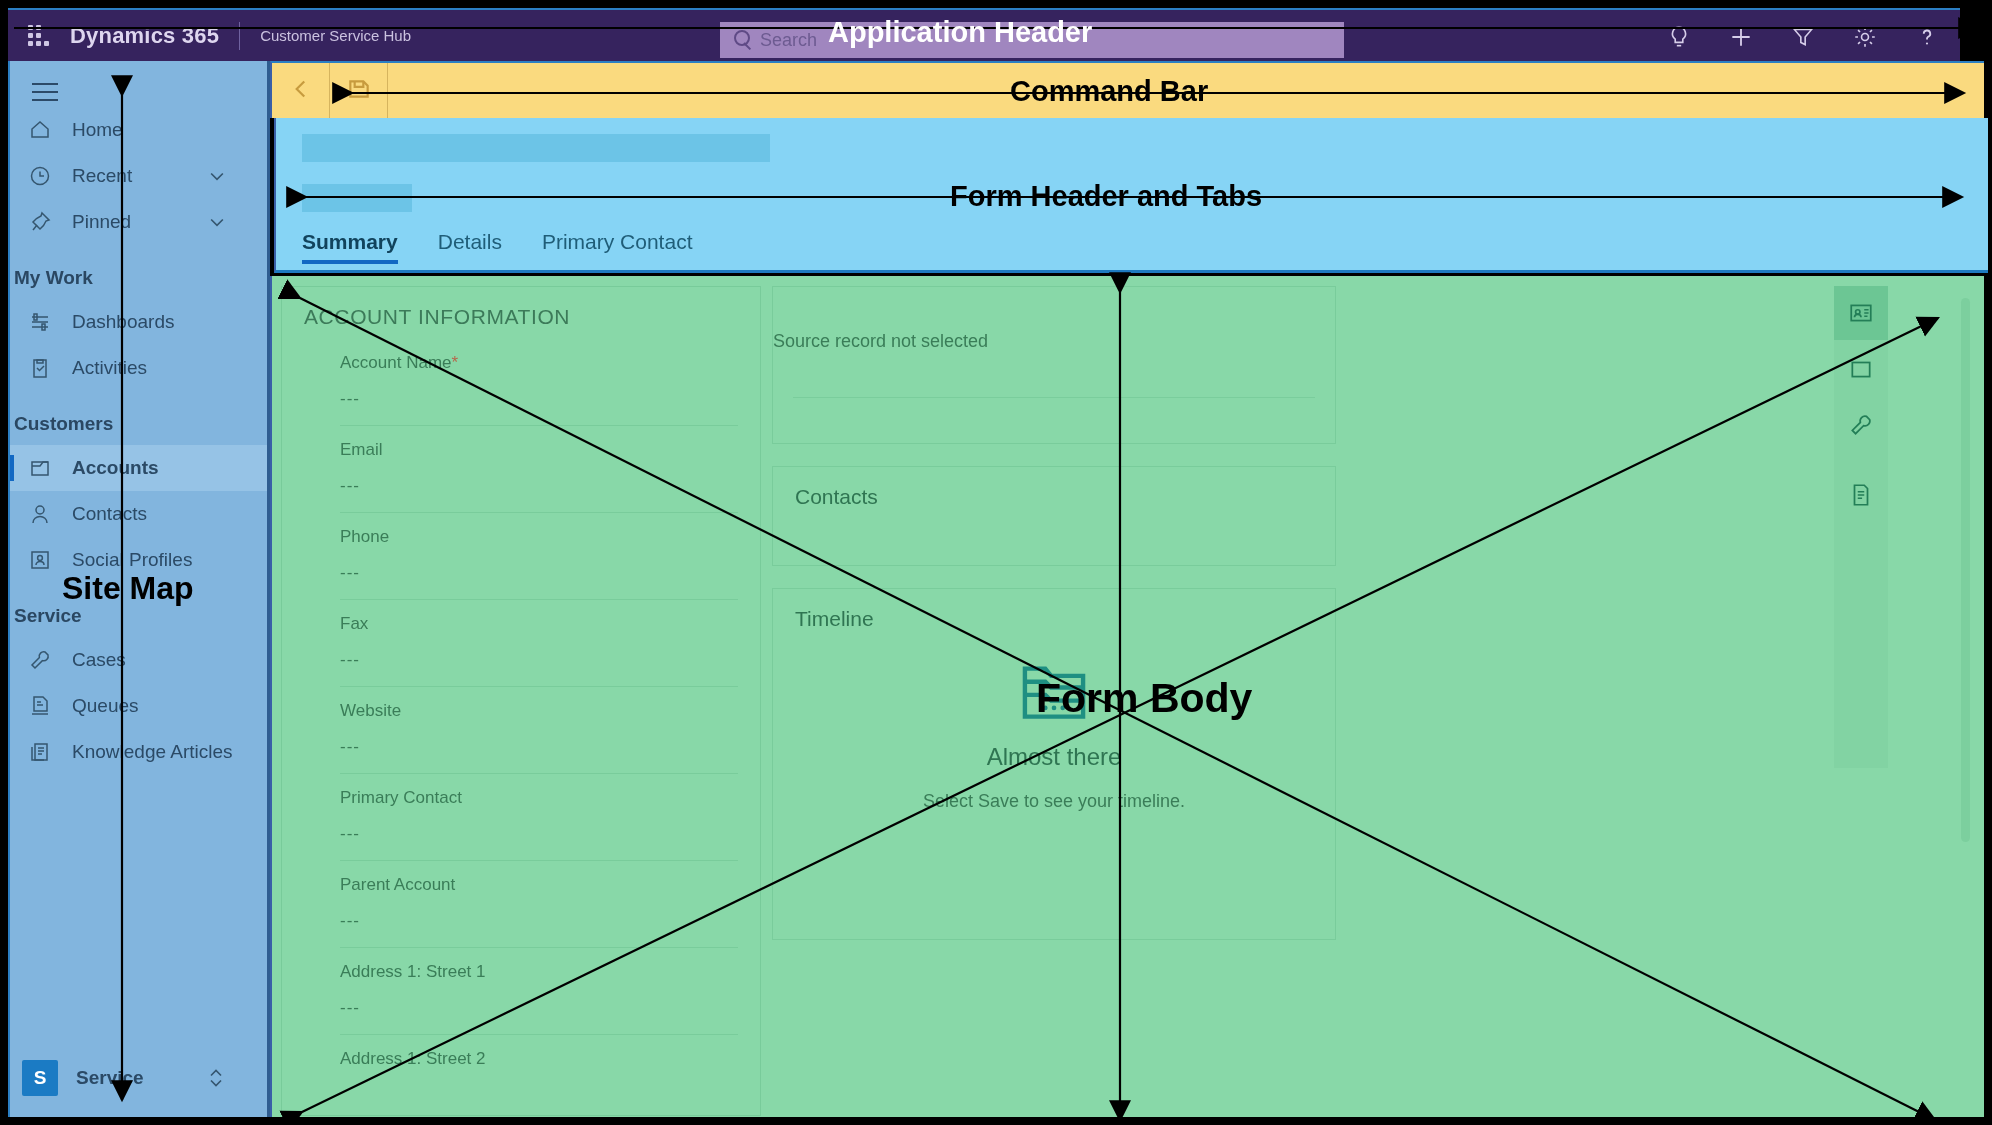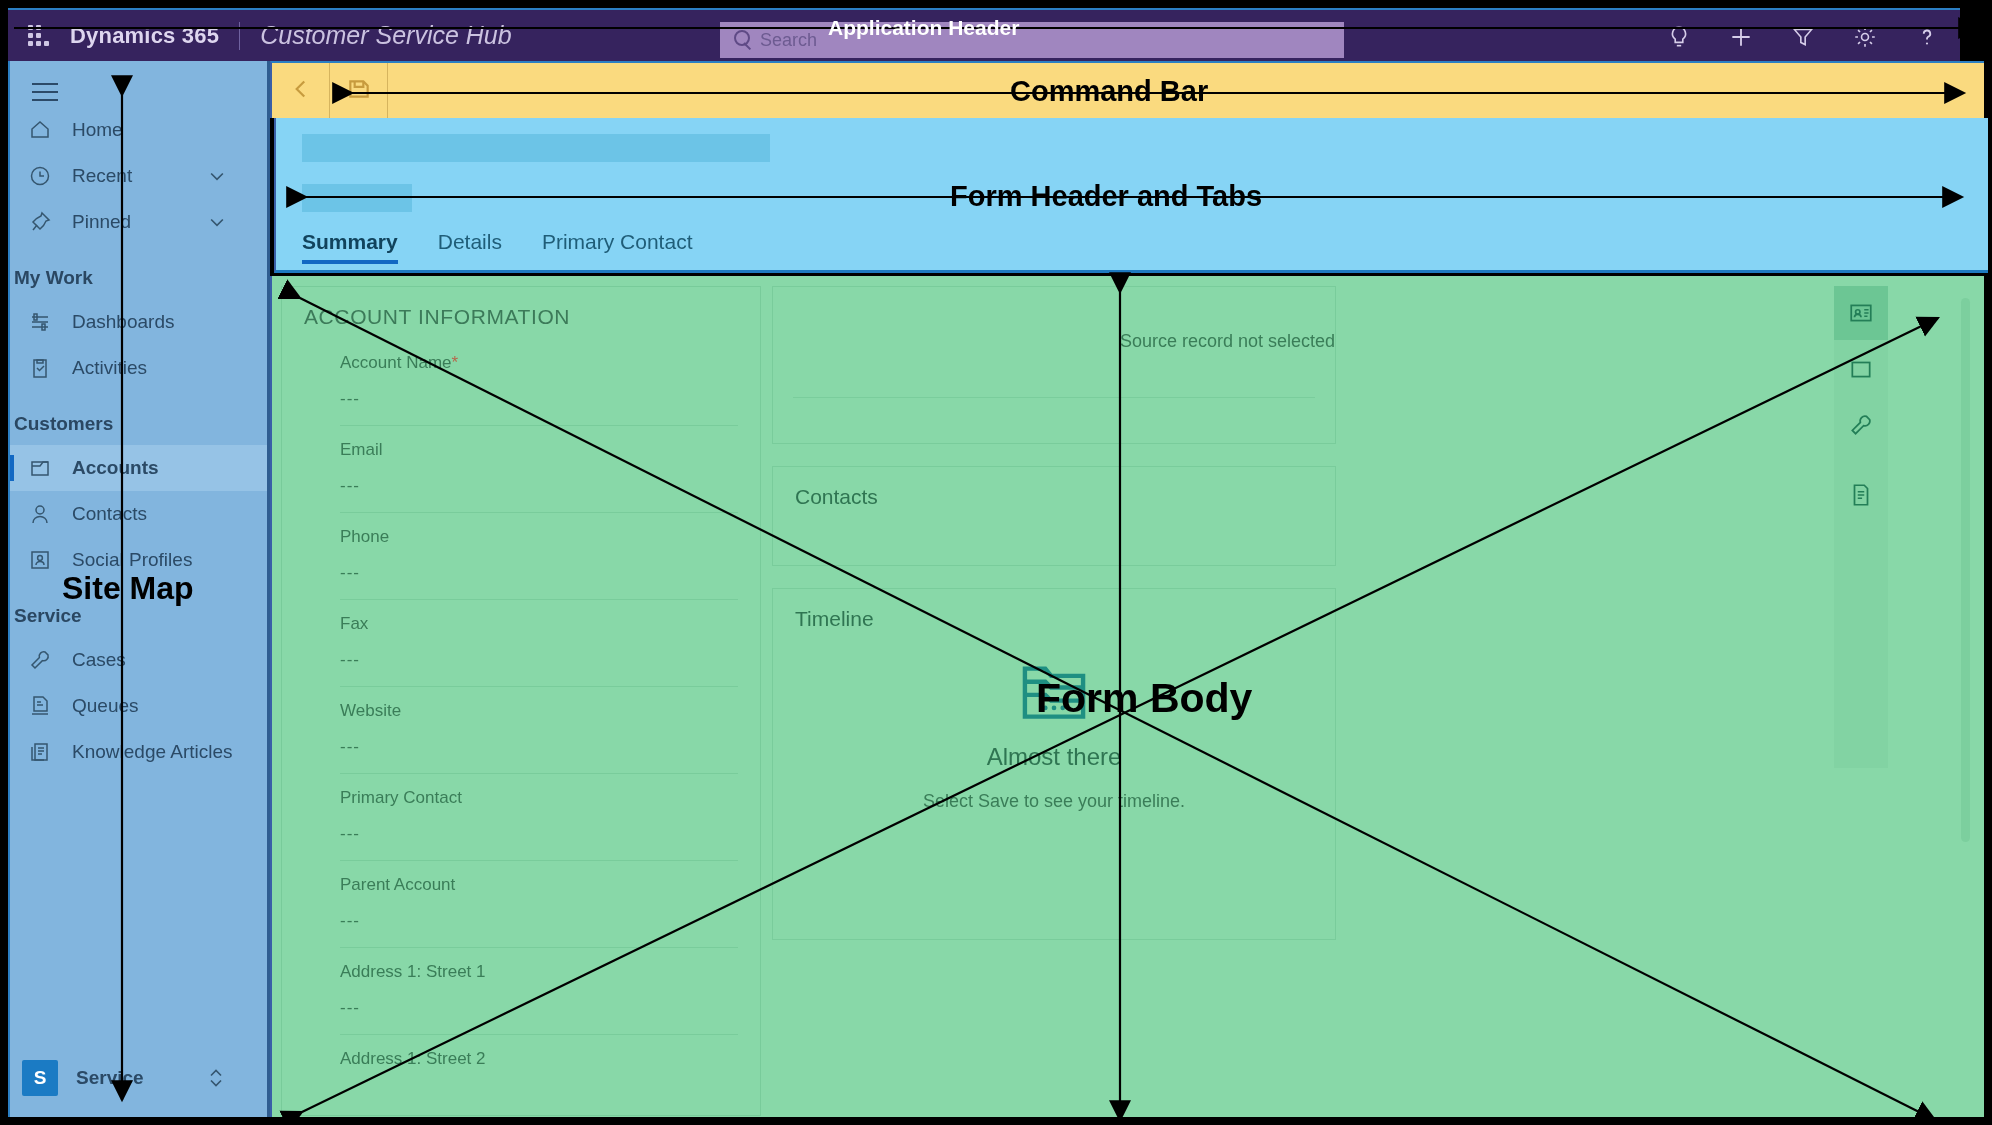--- a/index.html
+++ b/index.html
@@ -30,21 +30,21 @@
     grid-template-rows: repeat(3, 6px); gap: 2px;
     justify-content: center;
   }
   .waffle i { width: 5px; height: 5px; background: #cfc6e4; border-radius: 1px; display: block; }
   .waffle i:nth-child(3), .waffle i:nth-child(6) { opacity: 0; }
   #brand {
     color: #ded6ef; font-size: 22px; font-weight: bold;
     margin-left: 14px; letter-spacing: .2px;
   }
   #brand-sep { width: 1px; height: 28px; background: #6f62a0; margin: 0 20px; }
-  #app-name { color: #cbc2e0; font-size: 25px; font-style: italic; }
+  #app-name { color: #cbc2e0; font-size: 15px; }
   #search-box {
     position: absolute; left: 712px; top: 12px;
     width: 624px; height: 36px;
     background: #a086bf; display: flex; align-items: center; text-align: right;
   }
   #search-box .mag {
     width: 22px; height: 22px; margin-left: 12px; position: relative;
   }
   #search-box .mag::before {
     content:""; position:absolute; left:2px; top:1px; width:12px; height:12px;
@@ -155,21 +155,21 @@
   .field { padding: 0 22px 0 58px; }
   .field .flabel { font-size: 17px; color: #3a7d58; padding: 14px 0 0 0; }
   .field .fvalue { font-size: 17px; color: #3a7d58; padding: 16px 0 16px 0; letter-spacing:1px; }
   .field .fsep { height:1px; background:#79cc9b; }
   .req { color: #b6674b; }
 
   #col-mid { left: 500px; width: 564px; }
   .card { border: 1px solid #79cc9b; margin-bottom: 22px; position: relative; }
   #card-source { height: 158px; }
   #card-source .centered {
-    text-align:right; font-size:18px; color:#3a7d58; padding-top: 44px;
+    text-align:left; font-size:18px; color:#3a7d58; padding-top: 44px;
   }
   #card-source .ruleline {
     position:absolute; left: 20px; right:20px; top: 110px; height:1px; background:#7acd9c;
   }
   #card-contacts { height: 100px; }
   .card-title { font-size: 21px; color: #2f7552; padding: 18px 0 0 22px; }
   #card-timeline { height: 352px; }
   .empty-state { text-align:center; margin-top: 26px; }
   .folder-ico { margin: 0 auto; width: 72px; height: 64px; }
   .folder-ico svg { width: 72px; height: 64px; display:block; stroke:#1f8f82; fill:none; stroke-width:3; }
@@ -192,21 +192,21 @@
     position: absolute; right: 14px; top: 22px; width: 9px; height: 544px;
     background: #7ccf9e; border-radius: 5px;
   }
 
   
   #annotations { position:absolute; left:0; top:0; width:1992px; height:1125px; pointer-events:none; }
   .anno-label {
     position: absolute; color: #000; font-weight: bold; white-space: nowrap;
   }
   .anno-label.light { color: #ffffff; }
-  #lbl-app-header { left: 828px; top: 16px; font-size: 21px; }
+  #lbl-app-header { left: 828px; top: 16px; font-size: 29px; }
   #lbl-command-bar { left: 1010px; top: 75px; font-size: 29px; }
   #lbl-form-header { left: 950px; top: 180px; font-size: 29px; }
   #lbl-site-map { left: 62px; top: 570px; font-size: 32px; }
   #lbl-form-body { left: 1036px; top: 675px; font-size: 41px; }
 </style>
 </head>
 <body>
 
 <div id="screen">
 

